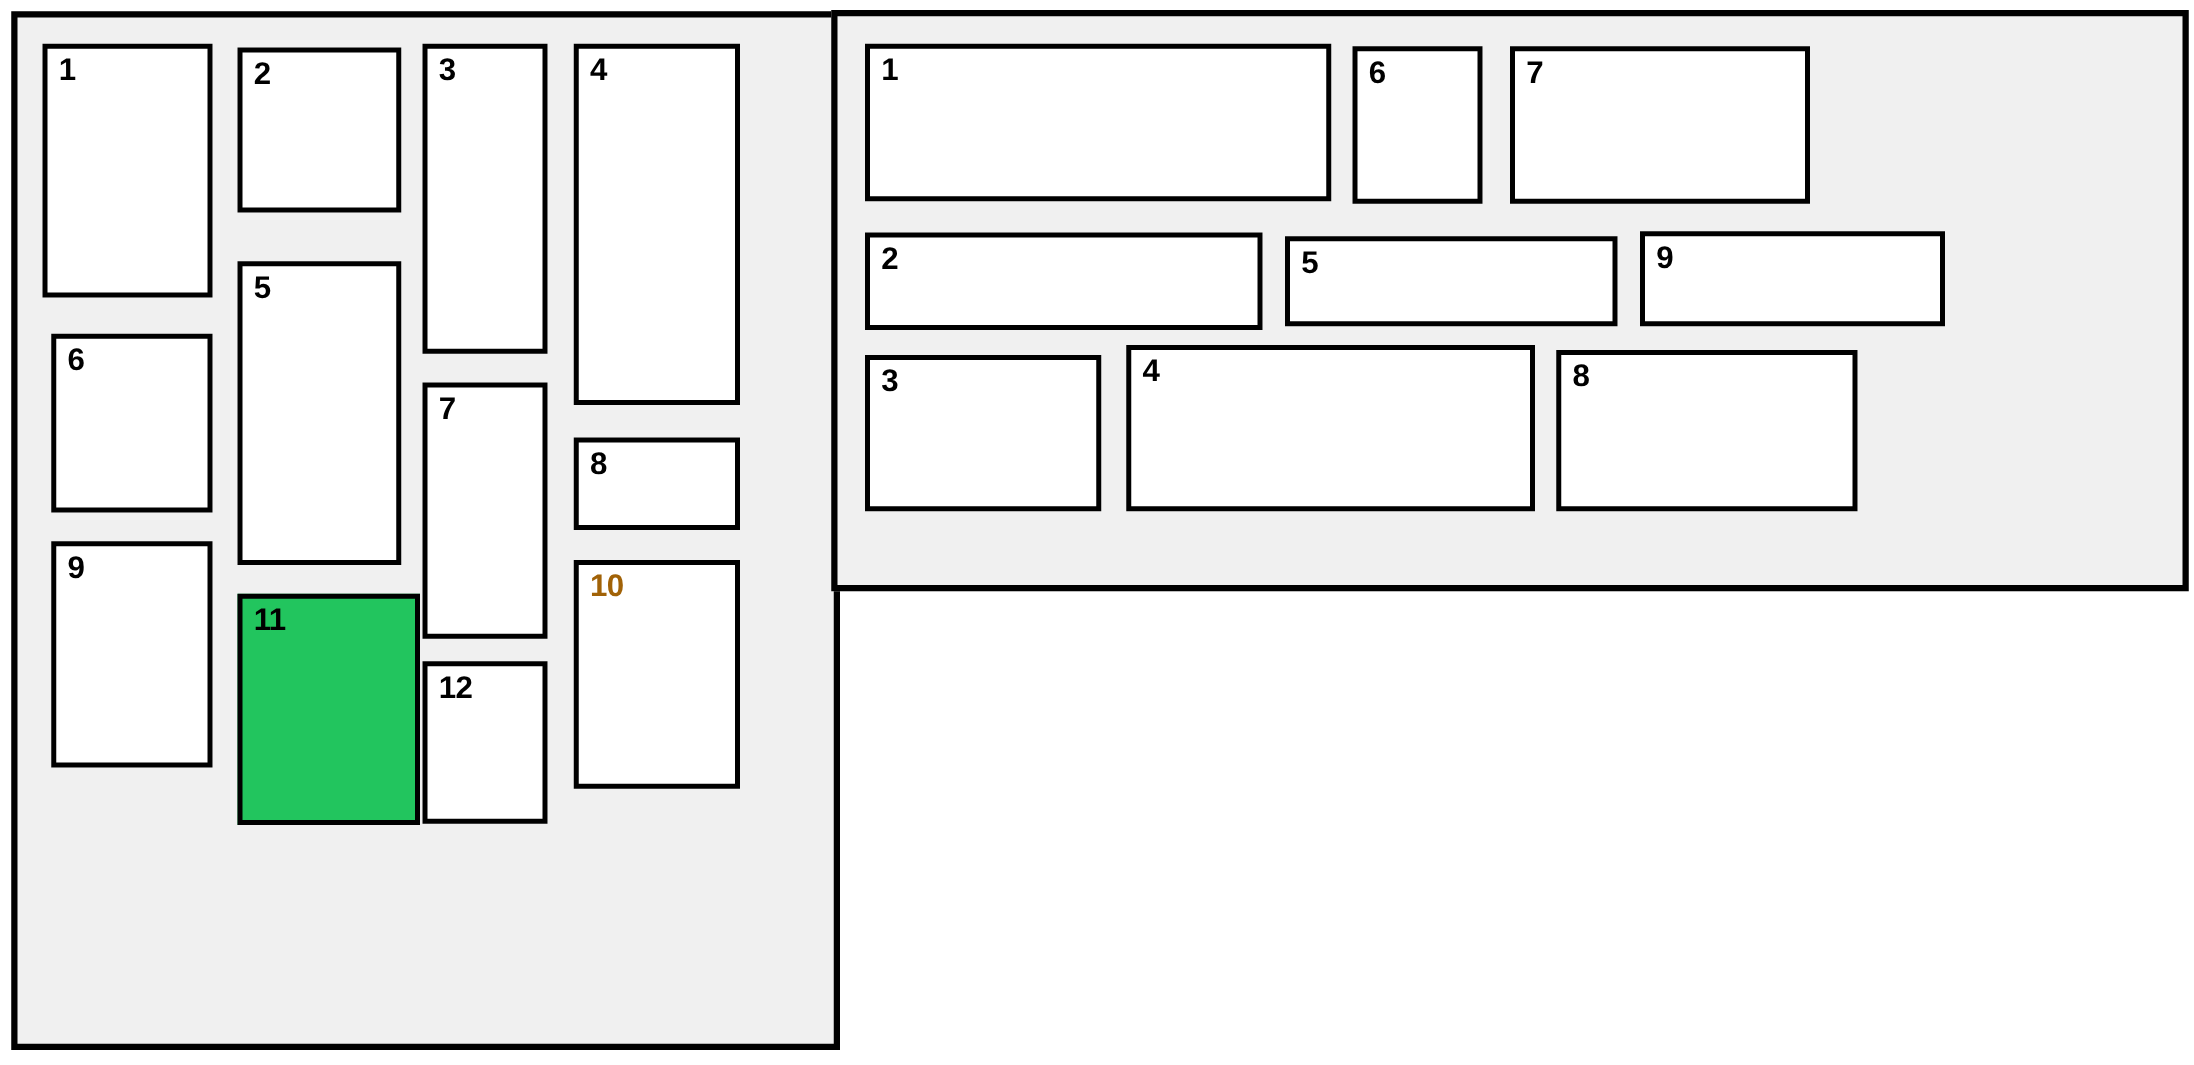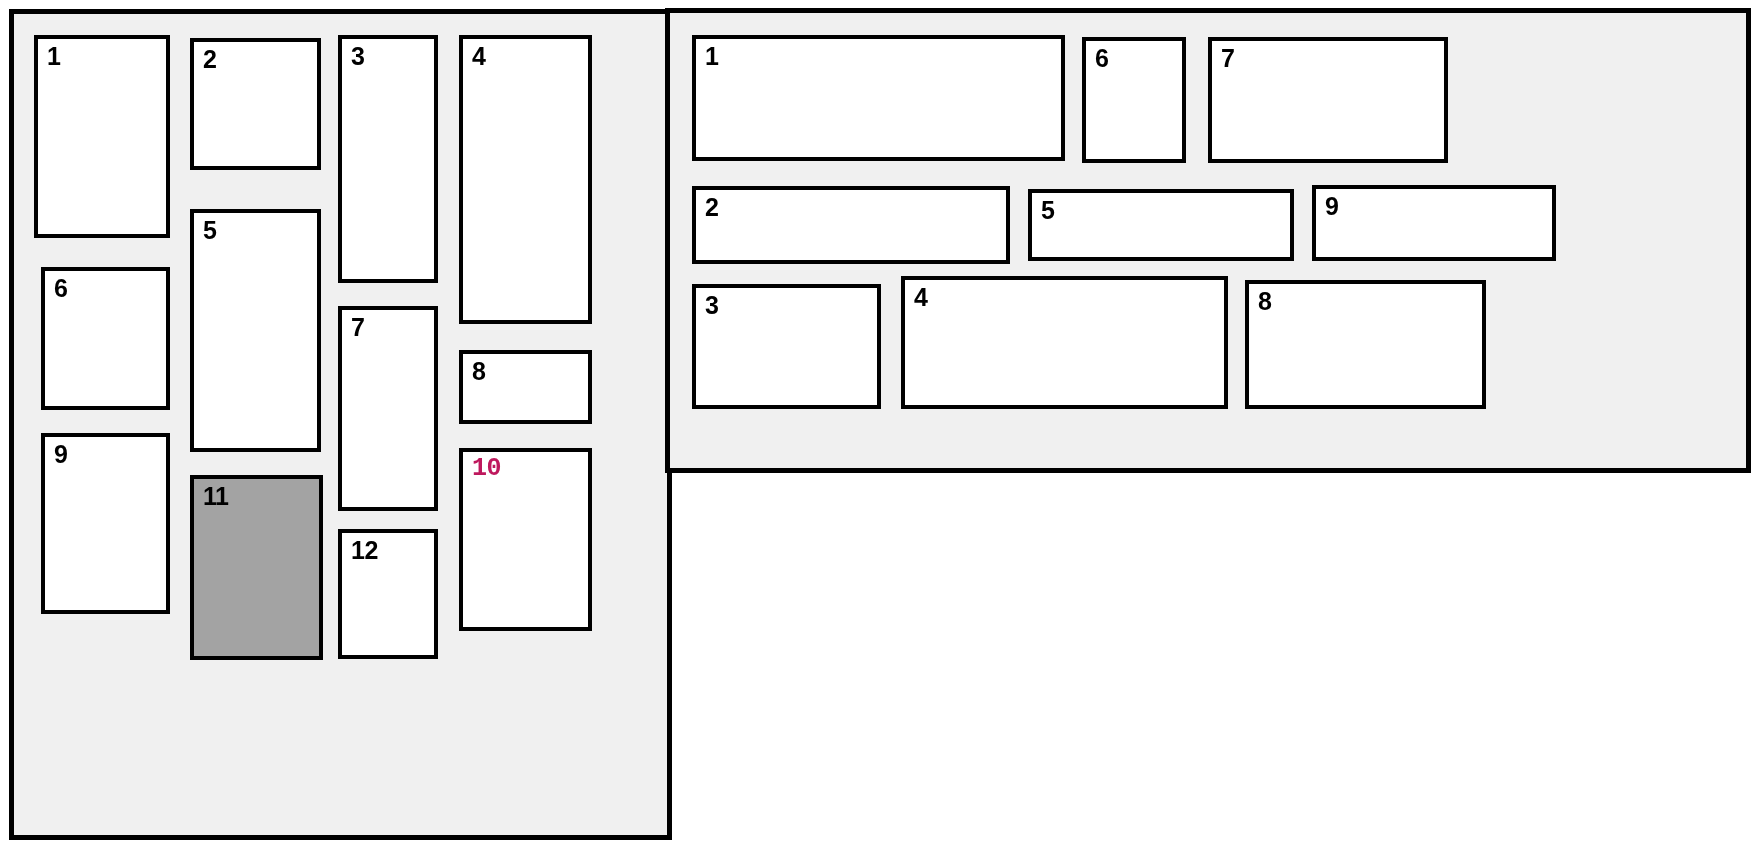--- a/index.html
+++ b/index.html
@@ -70,23 +70,23 @@
       <div class="region" style="left: 324px; top: 292px; width: 100px; height: 205px; background: rgb(255, 255, 255); border-color: rgb(0, 0, 0);">
         <span class="region-label" style="color: rgb(0, 0, 0);">7</span>
       </div>
       <div class="region" style="left: 445px; top: 336px; width: 133px; height: 74px; background: rgb(255, 255, 255); border-color: rgb(0, 0, 0);">
         <span class="region-label" style="color: rgb(0, 0, 0);">8</span>
       </div>
       <div class="region" style="left: 27px; top: 419px; width: 129px; height: 181px; background: rgb(255, 255, 255); border-color: rgb(0, 0, 0);">
         <span class="region-label" style="color: rgb(0, 0, 0);">9</span>
       </div>
       <div class="region" style="left: 445px; top: 434px; width: 133px; height: 183px; background: rgb(255, 255, 255); border-color: rgb(0, 0, 0);">
-        <span class="region-label" style="color: #be185d; font-family: Liberation Mono, monospace;">10</span>
+        <span class="region-label" style="color: #a16207;">10</span>
       </div>
-      <div class="region" style="left: 176px; top: 461px; width: 133px; height: 185px; background: #a3a3a3; border-color: rgb(0, 0, 0);">
+      <div class="region" style="left: 176px; top: 461px; width: 146px; height: 185px; background: #22c55e; border-color: rgb(0, 0, 0);">
         <span class="region-label" style="color: rgb(0, 0, 0);">11</span>
       </div>
       <div class="region" style="left: 324px; top: 515px; width: 100px; height: 130px; background: rgb(255, 255, 255); border-color: rgb(0, 0, 0);">
         <span class="region-label" style="color: rgb(0, 0, 0);">12</span>
       </div>
     </div>
     <div class="panel" style="left: 665px; top: 8px; width: 1086px; height: 465px; background: rgb(240, 240, 240); border-color: rgb(0, 0, 0);">
       <div class="region" style="left: 22px; top: 22px; width: 373px; height: 126px; background: rgb(255, 255, 255); border-color: rgb(0, 0, 0);">
         <span class="region-label" style="color: rgb(0, 0, 0);">1</span>
       </div>

